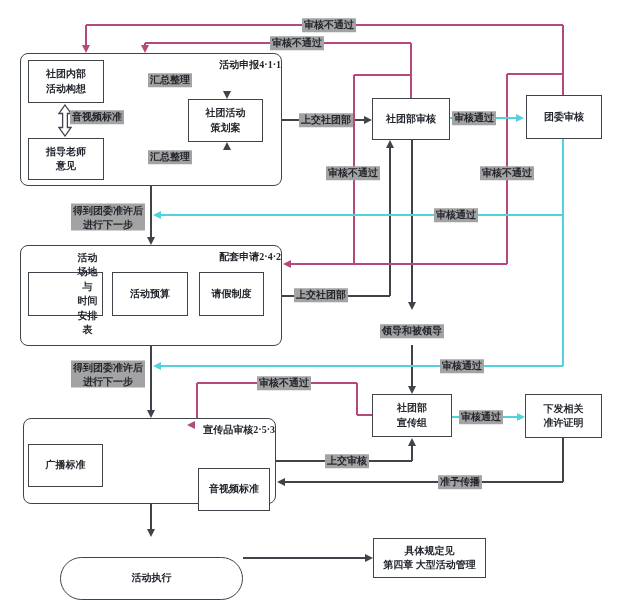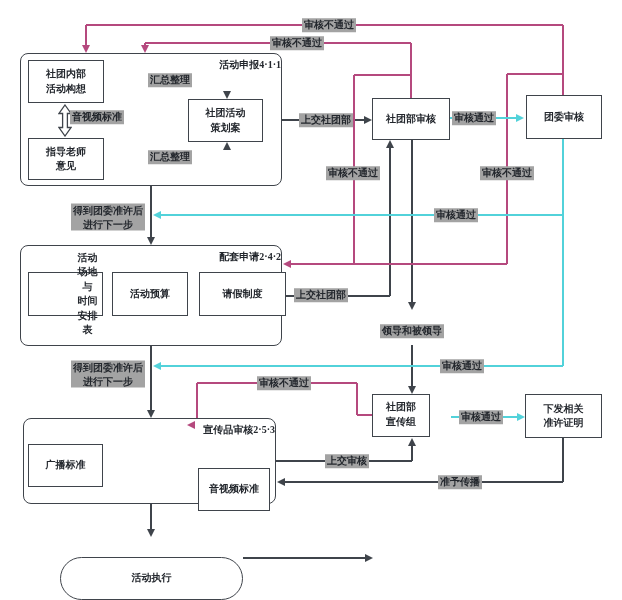--- a/index.html
+++ b/index.html
@@ -63,31 +63,33 @@
 
   <div class="box" style="left:28px;top:60px;width:76px;height:43px;">社团内部
 活动构想</div>
   <div class="box" style="left:28px;top:138px;width:76px;height:42px;">指导老师
 意见</div>
   <div class="box" style="left:188px;top:99px;width:75px;height:43px;text-align:center;">社团活动
 策划案</div>
   <div class="box" style="left:28px;top:272px;width:75px;height:44px;padding-left:44px;">活动场地与
 时间安排表</div>
   <div class="box" style="left:112px;top:272px;width:76px;height:44px;">活动预算</div>
-  <div class="box" style="left:199px;top:272px;width:87px;height:44px;">请假制度</div>
+  <div class="box" style="left:199px;top:272px;width:65px;height:44px;">请假制度</div>
   <div class="box" style="left:28px;top:444px;width:75px;height:43px;">广播标准</div>
   <div class="box" style="left:198px;top:468px;width:72px;height:43px;">音视频标准</div>
 
   <div class="box" style="left:372px;top:98px;width:78px;height:42px;">社团部审核</div>
   <div class="box" style="left:526px;top:95px;width:76px;height:44px;">团委审核</div>
-  <div class="box" style="left:372px;top:394px;width:58px;height:43px;font-family:Liberation Mono, monospace;">社团部
+  <div class="box" style="left:372px;top:394px;width:80px;height:43px;">社团部
 宣传组</div>
   <div class="box" style="left:525px;top:394px;width:77px;height:44px;">下发相关
 准许证明</div>
   <div class="box pill" style="left:60px;top:537px;width:183px;height:43px;margin-top:20px;">活动执行</div>
+  <div class="box" style="left:373px;top:538px;width:113px;height:40px;">具体规定见
+第四章 大型活动管理</div>
 
   <div class="vl k" style="left:150.25px;top:186px;height:54px;"></div>
   <div class="ah ah-down" style="left:146.5px;top:237px;"></div>
 
   <div class="vl k" style="left:150.25px;top:346px;height:67px;"></div>
   <div class="ah ah-down" style="left:146.5px;top:410px;"></div>
 
   <div class="vl k" style="left:150.25px;top:504px;height:28px;"></div>
   <div class="ah ah-down" style="left:146.5px;top:529px;"></div>
 

